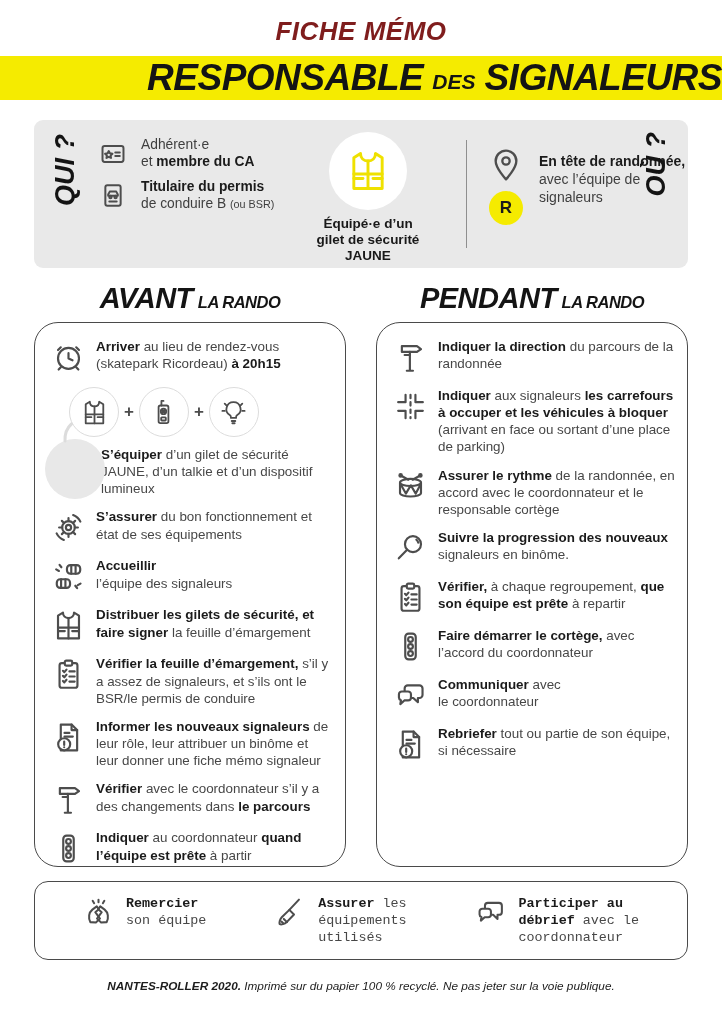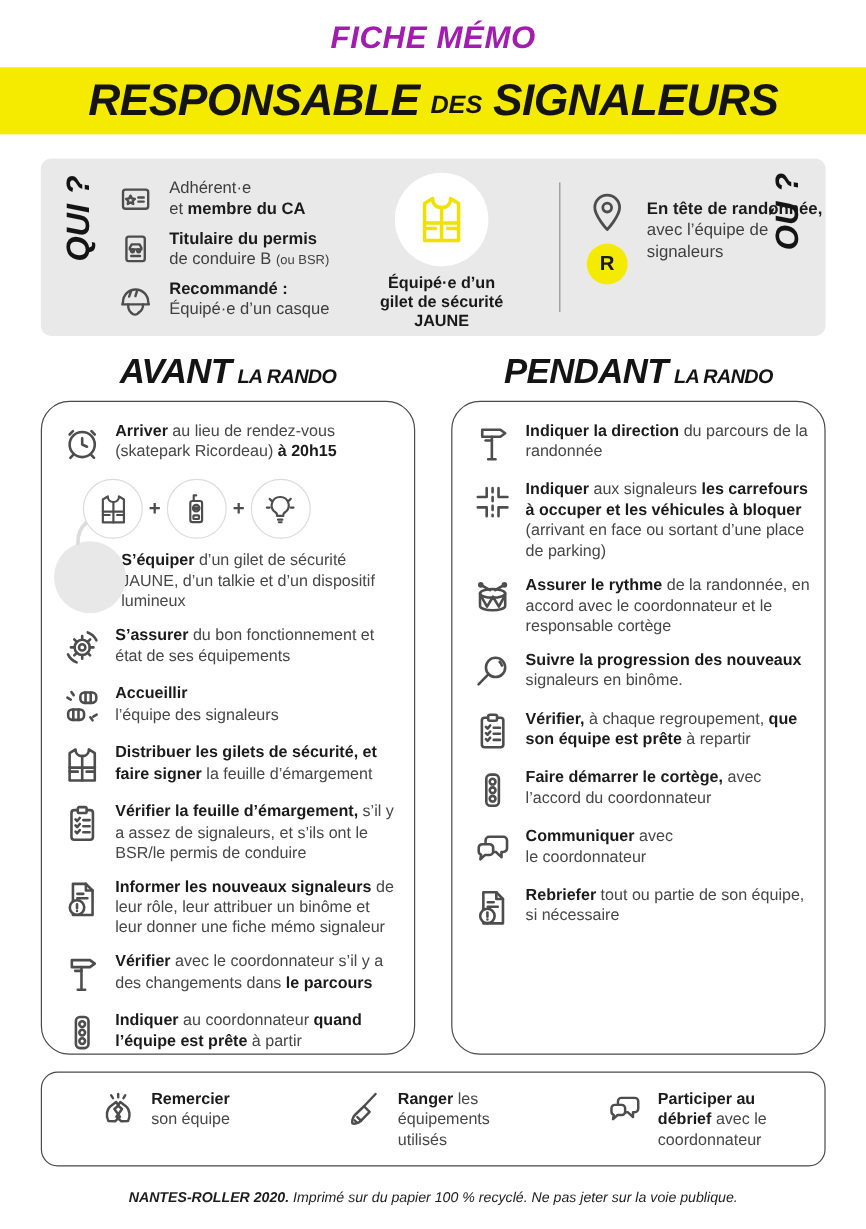--- a/index.html
+++ b/index.html
@@ -4,25 +4,25 @@
 <style>
   * { margin:0; padding:0; box-sizing:border-box; }
   html,body { background:#fff; }
   .page {
     width:722px; height:1024px; background:#fff; position:relative; overflow:hidden;
     font-family:"Liberation Sans", sans-serif; color:#474747;
   }
   
   .kicker {
     padding-top:16px; text-align:center; font-size:26px; font-weight:800; font-style:italic;
-    letter-spacing:.5px; color:#a21caf;
+    letter-spacing:.5px; color:#7f1d1d;
   }
   .banner {
-    margin-top:9px; height:56px; background:#F5EB00; display:flex; align-items:center;
-    justify-content:center; gap:9px; color:#141414;
+    margin-top:9px; height:44px; background:#F5EB00; display:flex; align-items:center;
+    justify-content:flex-end; gap:9px; color:#141414;
   }
   .banner .big { font-size:37px; font-weight:800; font-style:italic; letter-spacing:-.5px; }
   .banner .mid { font-size:21px; font-weight:800; font-style:italic; padding-top:7px; }
   
   .whowhere {
     margin:20px 34px 0; height:148px; background:#E9E9E9; border-radius:9px; position:relative;
   }
   .vlabel {
     position:absolute; writing-mode:vertical-rl; transform:rotate(180deg);
     font-size:27px; font-weight:800; font-style:italic; color:#141414; letter-spacing:0;
@@ -80,21 +80,21 @@
   }
   .equip-circle .eicon { width:31px; height:31px; }
   .plus { font-weight:700; color:#4d4d4d; font-size:17px; }
   .equip-text { margin-left:51px; padding-left:5px; margin-top:9px; font-size:13.4px; line-height:1.28; }
   
   .apres { margin:14px 34px 0; }
   .apres-box {
     border:1.6px solid #4a4a4a; border-radius:14px; background:#fff;
     padding:13px 24px; display:flex; justify-content:space-between; min-height:78px;
   }
-  .apres-inner { width:560px; margin:0 auto; display:flex; justify-content:space-between; }
+  .apres-inner { width:560px; margin:0 auto; display:flex; justify-content:space-between;font-family:Liberation Mono, monospace; }
   .apres-item { display:flex; gap:10px; }
   .apres-item .licon { width:35px; height:35px; flex:0 0 35px; }
   .apres-item .item-text { font-size:13.4px; line-height:1.28; padding-left:0; }
   
   .footer { margin-top:19px; text-align:center; font-size:11.8px; font-style:italic; color:#1d1d1d; }
   .footer b { font-weight:800; }
 </style>
 </head>
 <body>
 
@@ -125,31 +125,20 @@
           <span class="qicon">
             <svg viewBox="0 0 24 24" fill="none" stroke="#4d4d4d" stroke-width="1.4" stroke-linecap="round" stroke-linejoin="round" style="width:100%;height:100%;display:block">
               <rect x="6.6" y="4.4" width="10.8" height="14.4" rx="1.4"></rect>
               <path d="M8.6 11.9 v-1 l1.1 -2 h4.6 l1.1 2 v1 Z"></path>
               <circle cx="10.2" cy="12.7" r="0.85"></circle>
               <circle cx="13.8" cy="12.7" r="0.85"></circle>
               <path d="M9.4 15.8 h5.2"></path>
             </svg>
           </span>
           <div class="qtext"><b>Titulaire du permis</b><br><span>de conduire B </span><span class="small">(ou BSR)</span></div>
-        </div>
-        <div class="qui-row">
-          <span class="qicon">
-            <svg viewBox="0 0 24 24" fill="none" stroke="#4d4d4d" stroke-width="1.4" stroke-linecap="round" stroke-linejoin="round" style="width:100%;height:100%;display:block">
-              <path d="M4.6 13.2 A7.4 7.4 0 0 1 19.4 13.2 L19.8 14.6 H4.2 Z"></path>
-              <path d="M9.4 6.6 L8.2 10 M13 6.2 L11.9 9.7"></path>
-              <path d="M7.6 14.6 C7.6 17 8.4 18.8 9.6 19.6 M16.4 14.6 C16.4 16.6 15.4 18.4 13.9 19.3"></path>
-              <path d="M9.6 19.6 A2.6 2.6 0 0 0 13.9 19.3"></path>
-            </svg>
-          </span>
-          <div class="qtext"><b>Recommandé :</b><br><span>Équipé·e d’un casque</span></div>
         </div>
       </div>
 
     <div class="vest-center">
       <div class="vest-circle">
         <span class="vicon" id="vest-icon">
             <svg viewBox="0 0 24 24" fill="none" stroke="#EFE100" stroke-width="1.4" stroke-linecap="round" stroke-linejoin="round" style="width:100%;height:100%;display:block">
               <path d="M8.4 3.6 L5.2 5.6 V20.4 H18.8 V5.6 L15.6 3.6 C15.6 5.8 14.1 7.2 12 7.2 C9.9 7.2 8.4 5.8 8.4 3.6 Z"></path>
               <path d="M12 7.2 V20.4"></path>
               <path d="M5.2 13.4 H18.8"></path>
@@ -458,21 +447,21 @@
             <div class="item-text"><b>Remercier</b><br><span>son équipe</span></div>
           </div>
           <div class="apres-item">
             <span class="licon">
               <svg viewBox="0 0 24 24" fill="none" stroke="#4d4d4d" stroke-width="1.4" stroke-linecap="round" stroke-linejoin="round" style="width:100%;height:100%;display:block">
                 <path d="M17.8 3.2 L11.2 10.2"></path>
                 <path d="M11.2 10.2 L6 15.2 C4.6 16.6 4.2 19 4.6 20 C5.6 20.4 8 20 9.4 18.6 L14.4 13.4 Z"></path>
                 <path d="M7.4 16.4 L9.6 18.6 M5.8 18.2 L7 19.4"></path>
               </svg>
             </span>
-            <div class="item-text"><b>Ranger</b><span> les</span><br><span>équipements</span><br><span>utilisés</span></div>
+            <div class="item-text"><b>Assurer</b><span> les</span><br><span>équipements</span><br><span>utilisés</span></div>
           </div>
           <div class="apres-item">
             <span class="licon">
               <svg viewBox="0 0 24 24" fill="none" stroke="#4d4d4d" stroke-width="1.4" stroke-linecap="round" stroke-linejoin="round" style="width:100%;height:100%;display:block">
                 <path d="M10.2 5.4 H17.8 A2 2 0 0 1 19.8 7.4 V11.6 A2 2 0 0 1 17.8 13.6 H16.8 V16.4 L13.8 13.6 H10.2 A2 2 0 0 1 8.2 11.6 V7.4 A2 2 0 0 1 10.2 5.4 Z"></path>
                 <path d="M6.4 9.4 H10.4 A1.9 1.9 0 0 1 12.3 11.3 V13.3 A1.9 1.9 0 0 1 10.4 15.2 H8 L5.4 17.6 L5.8 15.1 A1.9 1.9 0 0 1 4.5 13.3 V11.3 A1.9 1.9 0 0 1 6.4 9.4 Z" fill="#fff"></path>
               </svg>
             </span>
             <div class="item-text"><b>Participer au</b><br><b>débrief</b><span> avec le</span><br><span>coordonnateur</span></div>
           </div>

